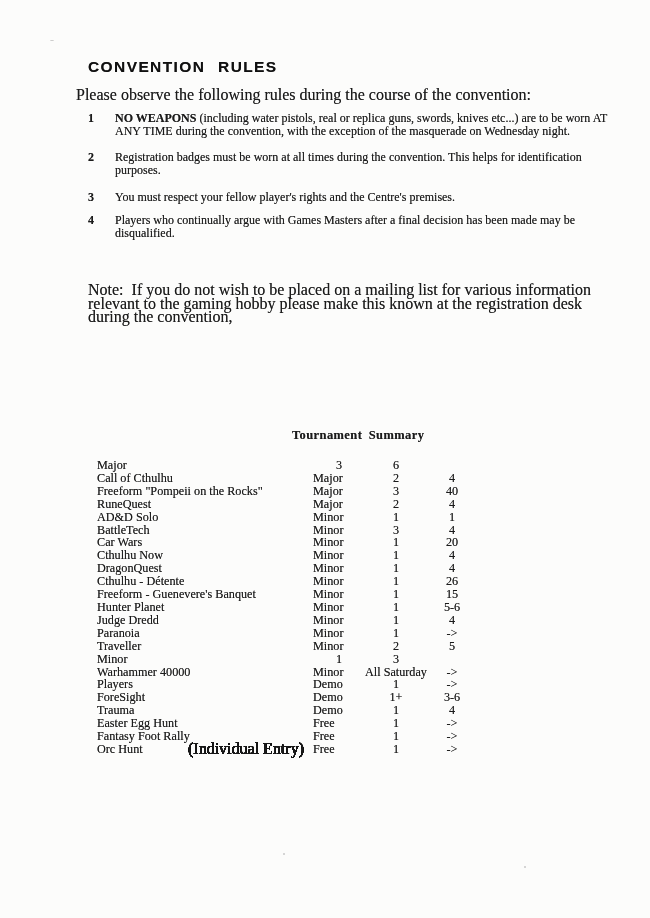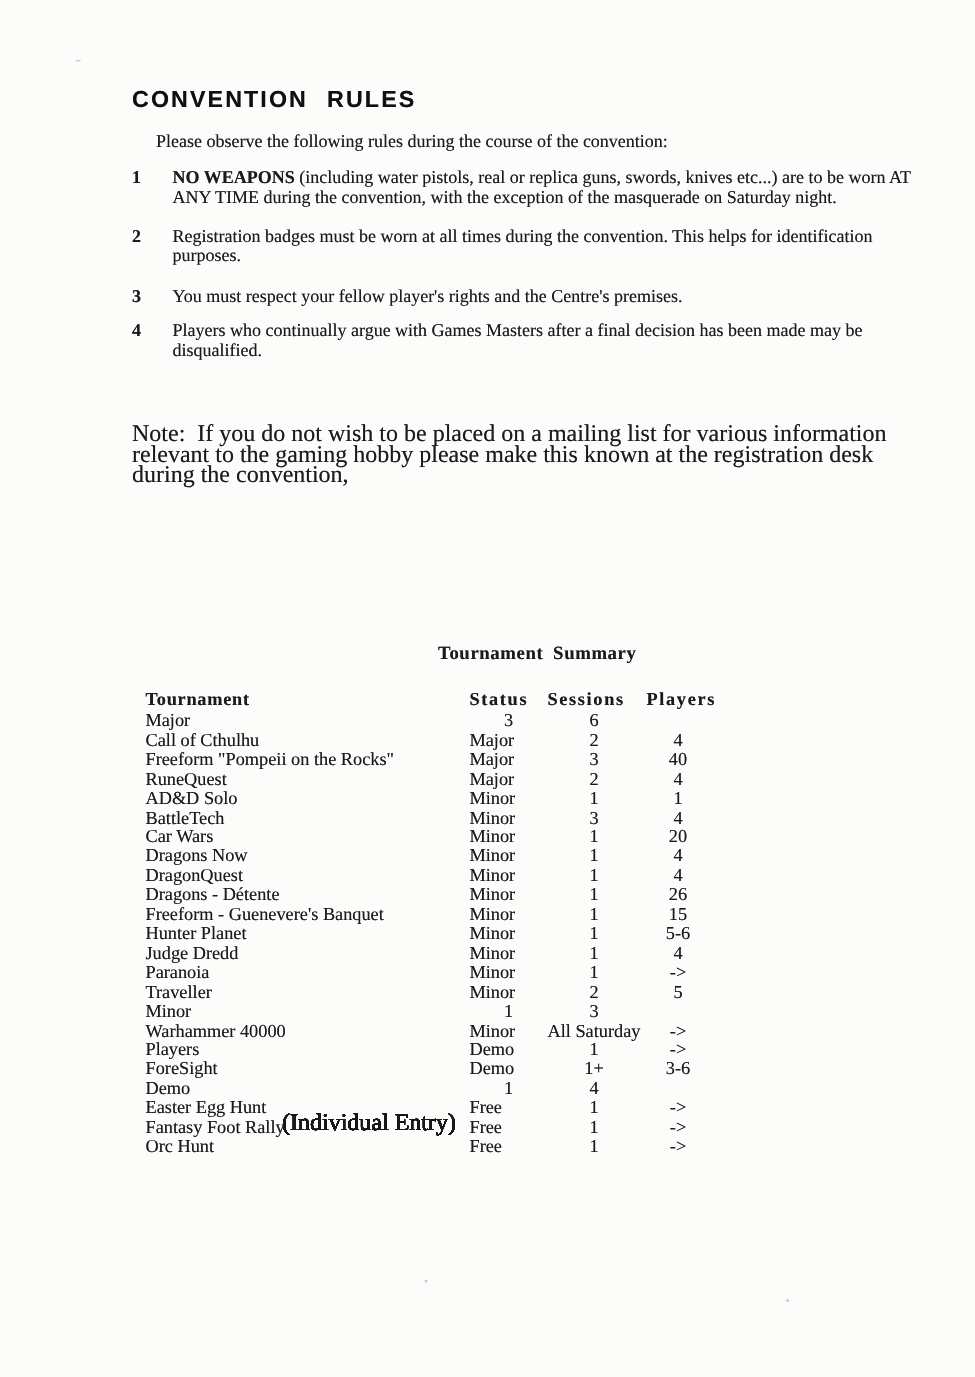--- a/index.html
+++ b/index.html
@@ -16,22 +16,22 @@
   
   .page{ text-shadow:0 0 .35px rgba(0,0,0,.55); }
 
   .doc-title{
     position:absolute;left:88px;top:58px;margin:0;
     font-family:"Liberation Sans", sans-serif;
     font-size:15.5px;font-weight:bold;color:#101010;
     letter-spacing:1.4px;word-spacing:7px;
   }
   .intro{
-    position:absolute;left:104px;top:88px;margin:0;
-    font-size:12px;line-height:13.4px;
+    position:absolute;left:76px;top:88px;margin:0;
+    font-size:16px;line-height:13.4px;
   }
   .rules{
     position:absolute;left:88px;top:112px;width:520px;
     font-size:12px;line-height:13.4px;
   }
   .rule{display:grid;grid-template-columns:27px 498px;margin-bottom:12px;}
   .rule:nth-child(2){margin-bottom:13px;}
   .rule:nth-child(3){margin-bottom:10px;}
   .rnum{font-weight:bold;}
   .rlead{font-weight:bold;}
@@ -64,48 +64,41 @@
 
 <div class="page">
 
   <h1 class="doc-title">CONVENTION RULES</h1>
 
   <p class="intro">Please observe the following rules during the course of the convention:</p>
 
   <div class="rules">
       <div class="rule">
         <span class="rnum">1</span>
-        <div class="rtext"><b class="rlead">NO WEAPONS</b><span class="rbody"> (including water pistols, real or replica guns, swords, knives etc...) are to be worn AT ANY TIME during the convention, with the exception of the masquerade on Saturday night.</span></div>
+        <div class="rtext"><b class="rlead">NO WEAPONS</b><span class="rbody"> (including water pistols, real or replica guns, swords, knives etc...) are to be worn AT ANY TIME during the convention, with the exception of the masquerade on Wednesday night.</span></div>
       </div>
       <div class="rule">
         <span class="rnum">2</span>
         <div class="rtext"><b class="rlead"></b><span class="rbody">Registration badges must be worn at all times during the convention. This helps for identification purposes.</span></div>
       </div>
       <div class="rule">
         <span class="rnum">3</span>
         <div class="rtext"><b class="rlead"></b><span class="rbody">You must respect your fellow player's rights and the Centre's premises.</span></div>
       </div>
       <div class="rule">
         <span class="rnum">4</span>
         <div class="rtext"><b class="rlead"></b><span class="rbody">Players who continually argue with Games Masters after a final decision has been made may be disqualified.</span></div>
       </div>
     </div>
 
   <p class="note">Note:  If you do not wish to be placed on a mailing list for various information relevant to the gaming hobby please make this known at the registration desk during the convention,</p>
 
   <h2 class="tbl-title">Tournament Summary</h2>
 
   <div class="ttable">
-    <div class="trow thead">
-      <div class="cell th tournament">Tournament</div>
-      <div class="cell th status">Status</div>
-      <div class="cell th sessions">Sessions</div>
-      <div class="cell th players">Players</div>
-      <div class="cell th note"></div>
-    </div>
     <div id="tbody">
         <div class="trow">
           <div class="cell status">Major</div>
           <div class="cell sessions">3</div>
           <div class="cell players">6</div>
           <div class="cell note"></div>
         </div>
         <div class="trow">
           <div class="cell tournament">Call of Cthulhu</div>
           <div class="cell status">Major</div>
@@ -142,35 +135,35 @@
           <div class="cell note"></div>
         </div>
         <div class="trow">
           <div class="cell tournament">Car Wars</div>
           <div class="cell status">Minor</div>
           <div class="cell sessions">1</div>
           <div class="cell players">20</div>
           <div class="cell note">(Individual Entry)</div>
         </div>
         <div class="trow">
-          <div class="cell tournament">Dragons Now</div>
+          <div class="cell tournament">Cthulhu Now</div>
           <div class="cell status">Minor</div>
           <div class="cell sessions">1</div>
           <div class="cell players">4</div>
           <div class="cell note"></div>
         </div>
         <div class="trow">
           <div class="cell tournament">DragonQuest</div>
           <div class="cell status">Minor</div>
           <div class="cell sessions">1</div>
           <div class="cell players">4</div>
           <div class="cell note"></div>
         </div>
         <div class="trow">
-          <div class="cell tournament">Dragons - Détente</div>
+          <div class="cell tournament">Cthulhu - Détente</div>
           <div class="cell status">Minor</div>
           <div class="cell sessions">1</div>
           <div class="cell players">26</div>
           <div class="cell note">(Individual Entry)</div>
         </div>
         <div class="trow">
           <div class="cell tournament">Freeform - Guenevere's Banquet</div>
           <div class="cell status">Minor</div>
           <div class="cell sessions">1</div>
           <div class="cell players">15</div>
@@ -225,20 +218,21 @@
           <div class="cell note">(Individual Entry)</div>
         </div>
         <div class="trow">
           <div class="cell tournament">ForeSight</div>
           <div class="cell status">Demo</div>
           <div class="cell sessions">1+</div>
           <div class="cell players">3-6</div>
           <div class="cell note"></div>
         </div>
         <div class="trow">
+          <div class="cell tournament">Trauma</div>
           <div class="cell status">Demo</div>
           <div class="cell sessions">1</div>
           <div class="cell players">4</div>
           <div class="cell note"></div>
         </div>
         <div class="trow">
           <div class="cell tournament">Easter Egg Hunt</div>
           <div class="cell status">Free</div>
           <div class="cell sessions">1</div>
           <div class="cell players">-&gt;</div>

